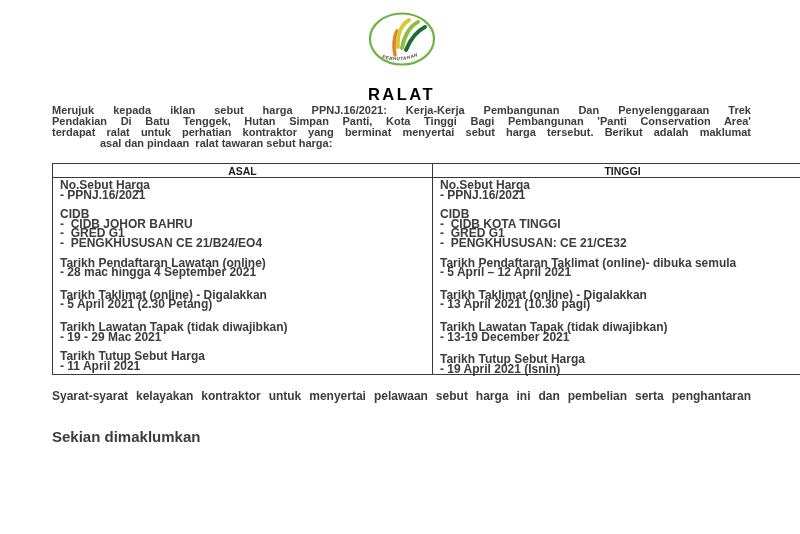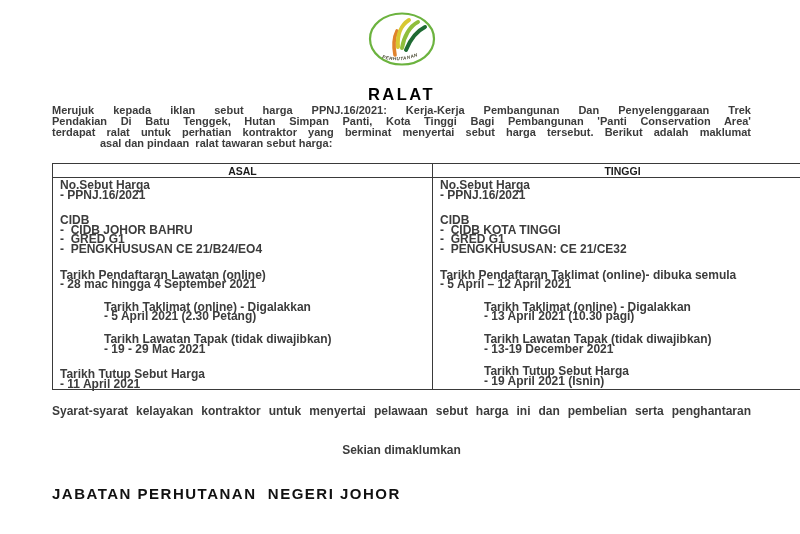--- a/index.html
+++ b/index.html
@@ -42,25 +42,25 @@
     font-size: 10.5px; line-height: 12px;
     text-align: center; color: #1b1b1b;
   }
   table.cmp td {
     vertical-align: top;
     height: 188px;
     padding: 3px 6px 0 7px;
     font-size: 12px;
     line-height: 9.6px;
   }
-  .block.gap-1 { margin-top: 16px; }
-  .block.gap-2 { margin-top: 13px; margin-left: 44px; }
+  .block.gap-1 { margin-top: 10px; }
+  .block.gap-2 { margin-top: 13px; }
   .cline { white-space: pre-wrap; }
   .closing { margin-top: 16px; font-size: 12px; line-height: 11px; }
-  .sekian { margin-top: 26px; font-size: 12px; white-space: pre-wrap; text-align: center; }
+  .sekian { margin-top: 26px; font-size: 15px; white-space: pre-wrap; }
   .footer {
     margin-top: 28px;
     font-size: 15px;
     letter-spacing: 1.5px;
     color: #111111;
     white-space: pre-wrap;
   }
 </style>
 </head>
 <body>
@@ -160,15 +160,14 @@
       </tr>
     </tbody>
   </table>
 
   <div class="closing">
       <div class="tline just">Syarat-syarat kelayakan  kontraktor untuk menyertai pelawaan sebut harga ini dan pembelian serta penghantaran</div>
     </div>
 
   <div class="sekian">Sekian dimaklumkan</div>
 
-  <div class="footer">JABATAN PERHUTANAN  NEGERI JOHOR</div>
 
 </div>
 
 </body></html>

